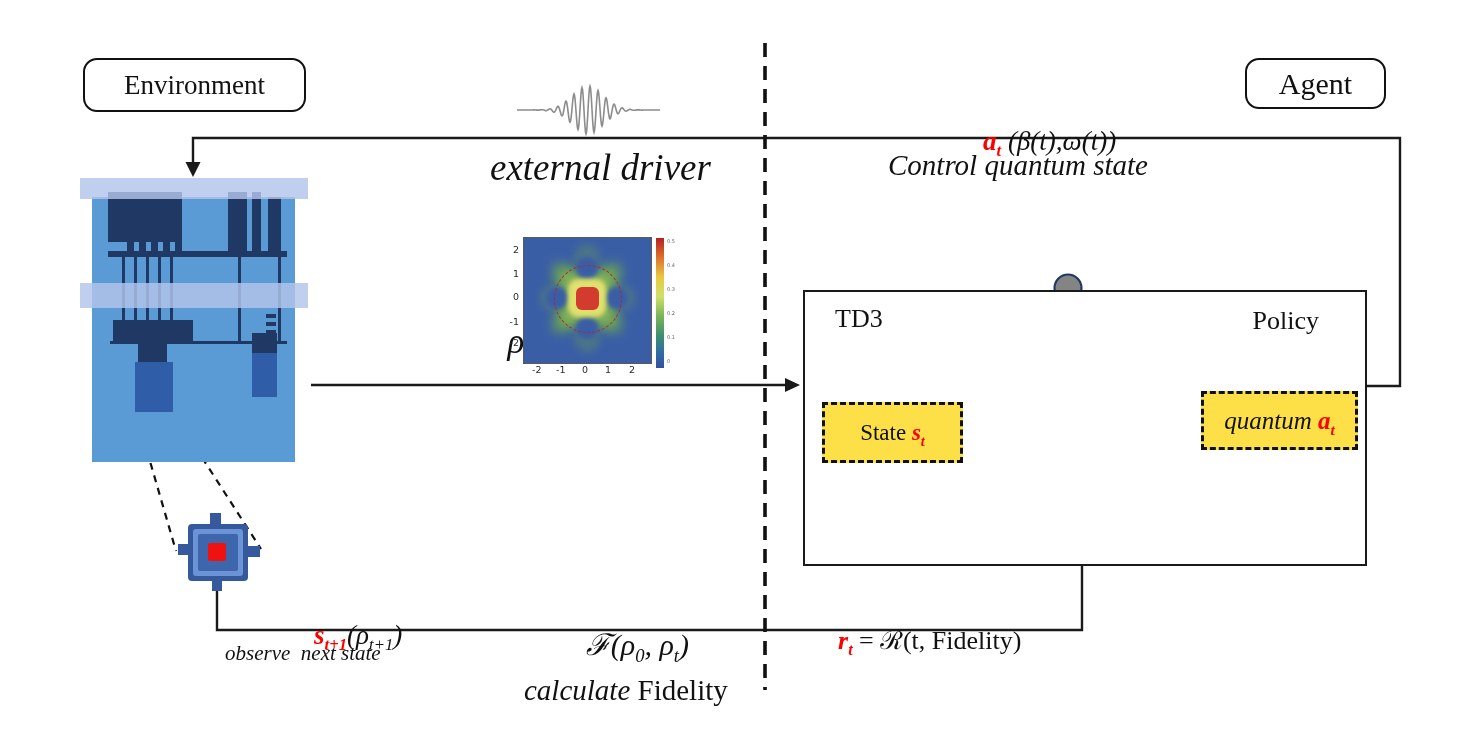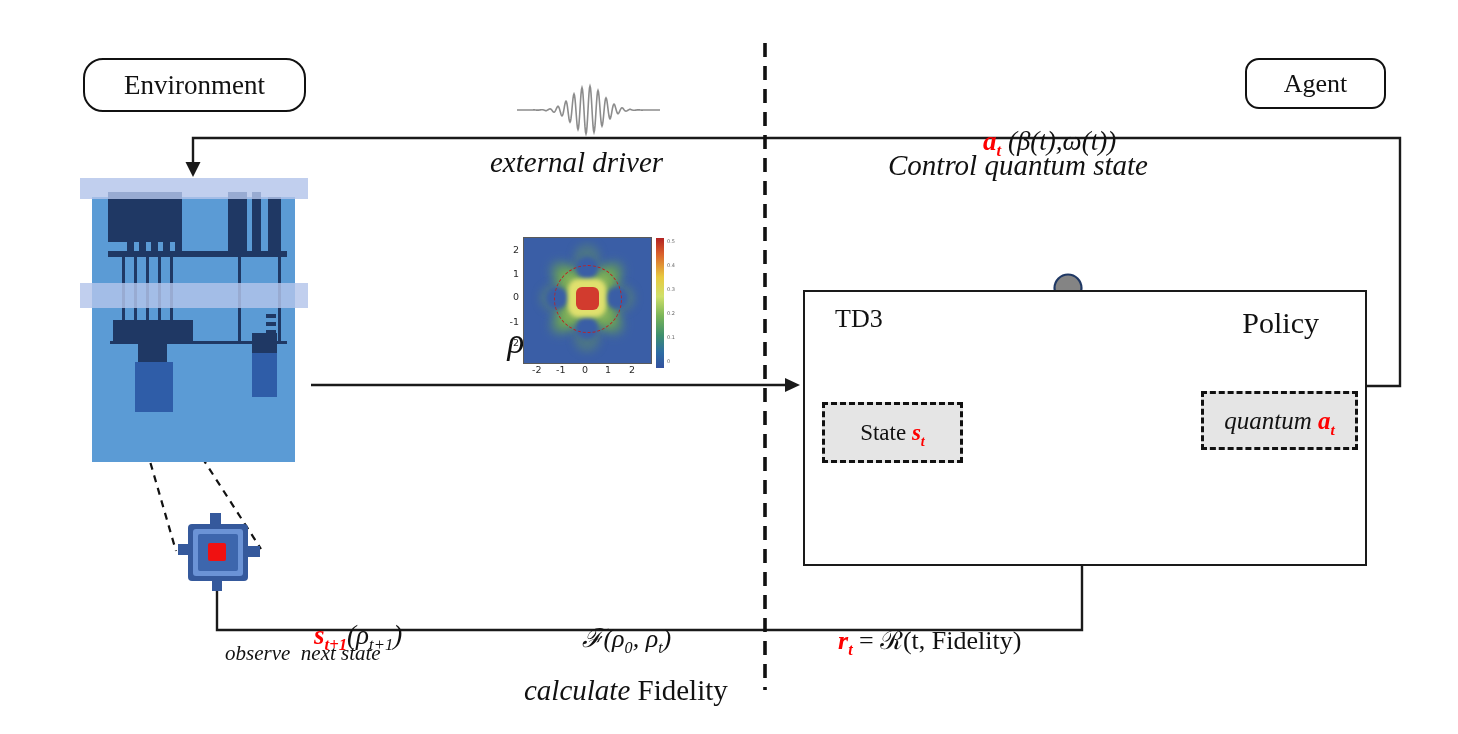--- a/index.html
+++ b/index.html
@@ -6,21 +6,21 @@
   .wrap{position:relative;width:1458px;height:734px;background:#fff;overflow:hidden;
         font-family:"Liberation Serif","DejaVu Serif",serif;color:#111;}
   .abs{position:absolute;}
   .lbl{position:absolute;font-style:italic;white-space:pre;}
   .roman{font-style:normal;}
   .bi{font-style:italic;font-weight:bold;}
   .red{color:#fe0000;}
   sub{font-size:62%;line-height:0;}
   .pillbox{position:absolute;border:2.5px solid #111;border-radius:14px;
            display:flex;align-items:center;justify-content:center;background:#fff;}
-  .dashbox{position:absolute;border:3px dashed #111;background:#e5e5e5;
+  .dashbox{position:absolute;border:3px dashed #111;background:#fde047;
            display:flex;align-items:center;justify-content:center;}
   .solidbox{position:absolute;border:2.2px solid #1a1a1a;background:#fff;margin-top:40px;}
   
   .cd{position:absolute;background:#1f3864;}
   .cband{position:absolute;background:#b3c4ea;opacity:.82;}
   .cbox{position:absolute;background:#2f5da8;}
   
   .wig{position:absolute;overflow:hidden;border:1px solid #5a5a5a;}
   .tick{position:absolute;font-family:"DejaVu Sans",sans-serif;font-style:normal;color:#2a2a2a;}
 </style>
@@ -108,29 +108,29 @@
         <circle cx="1140" cy="330" r="13.5" fill="#2f74b5" stroke="#1f3864" stroke-width="2.2"></circle>
         <circle cx="1140" cy="413" r="13.5" fill="#2f74b5" stroke="#1f3864" stroke-width="2.2"></circle>
       </g>
 
     <g>
       <polygon points="1184,365 1184,377 1197,371.5" fill="#1a1a1a"></polygon>
       <polygon points="1184,379 1184,391 1197,384.5" fill="#1a1a1a"></polygon>
     </g>
   </svg>
 
-  <div class="pillbox" style="left:83px;top:58px;width:219px;height:50px;border-radius:20px;">
+  <div class="pillbox" style="left:83px;top:58px;width:219px;height:50px;">
     <span style="font-size:27px;">Environment</span>
   </div>
 
   <div class="pillbox" style="left:1245px;top:58px;width:137px;height:47px;">
-    <span style="font-size:26px;">Agent</span>
-  </div>
-
-  <div class="lbl" style="left:490px;top:146px;font-size:29px;">external driver</div>
+    <span style="font-size:30px;">Agent</span>
+  </div>
+
+  <div class="lbl" style="left:490px;top:146px;font-size:37px;">external driver</div>
 
   <div class="lbl" style="left:956px;top:95px;font-size:27px;">
     <span class="bi red">a</span><sub class="bi red">t</sub><span> (β(t),ω(t))</span>
   </div>
 
   <div class="lbl" style="left:888px;top:149px;font-size:29px;">Control quantum state</div>
 
   <div class="abs" style="left:80px;top:176px;width:228px;height:287px;">
     <div class="abs" style="left:12px;top:21px;width:203px;height:265px;background:#5b9bd5;"></div>
 
@@ -218,37 +218,37 @@
     <div class="tick" style="left:212px;top:32px;font-size:5px;color:#666;">0.4</div>
     <div class="tick" style="left:212px;top:56px;font-size:5px;color:#666;">0.3</div>
     <div class="tick" style="left:212px;top:80px;font-size:5px;color:#666;">0.2</div>
     <div class="tick" style="left:212px;top:104px;font-size:5px;color:#666;">0.1</div>
     <div class="tick" style="left:212px;top:128px;font-size:5px;color:#666;">0</div>
   </div>
 
 
   <div class="solidbox" style="left:803px;top:250px;width:560px;height:272px;">
     <span class="abs roman" style="left:30px;top:12px;font-size:26px;">TD3</span>
-    <span class="abs roman" style="right:46px;top:14px;font-size:30px;">Policy</span>
+    <span class="abs roman" style="right:46px;top:14px;font-size:26px;">Policy</span>
 
     <div class="dashbox" style="left:17px;top:110px;width:135px;height:55px;">
       <span style="font-size:23px;white-space:pre;"><span class="roman">State </span><span class="bi red">s</span><sub class="bi red">t</sub></span>
     </div>
 
     <div class="dashbox" style="left:396px;top:99px;width:151px;height:53px;">
       <span style="font-size:25px;white-space:pre;"><span style="font-style:italic;">quantum </span><span class="bi red">a</span><sub class="bi red">t</sub></span>
     </div>
 
   </div>
 
   <div class="lbl" style="left:287px;top:589px;font-size:27px;font-style:normal;">
     <span class="bi red">s</span><sub class="bi red">t+1</sub><span style="font-style:italic;">(</span><span style="font-style:italic;">ρ</span><sub style="font-style:italic;">t+1</sub><span style="font-style:italic;">)</span>
   </div>
 
-  <div class="lbl" style="left:556px;top:589px;font-size:26px;">
+  <div class="lbl" style="left:556px;top:589px;font-size:30px;">
     <span>ℱ</span><span>(ρ</span><sub>0</sub><span>, ρ</span><sub>t</sub><span>)</span>
   </div>
 
   <div class="lbl" style="left:812px;top:591px;font-size:26px;font-style:normal;">
     <span class="bi red">r</span><sub class="bi red">t</sub><span class="roman"> = ℛ(t, Fidelity)</span>
   </div>
 
   <div class="lbl" style="left:225px;top:641px;font-size:21px;">observe  next state</div>
 
   <div class="lbl" style="left:495px;top:641px;font-size:29px;">

